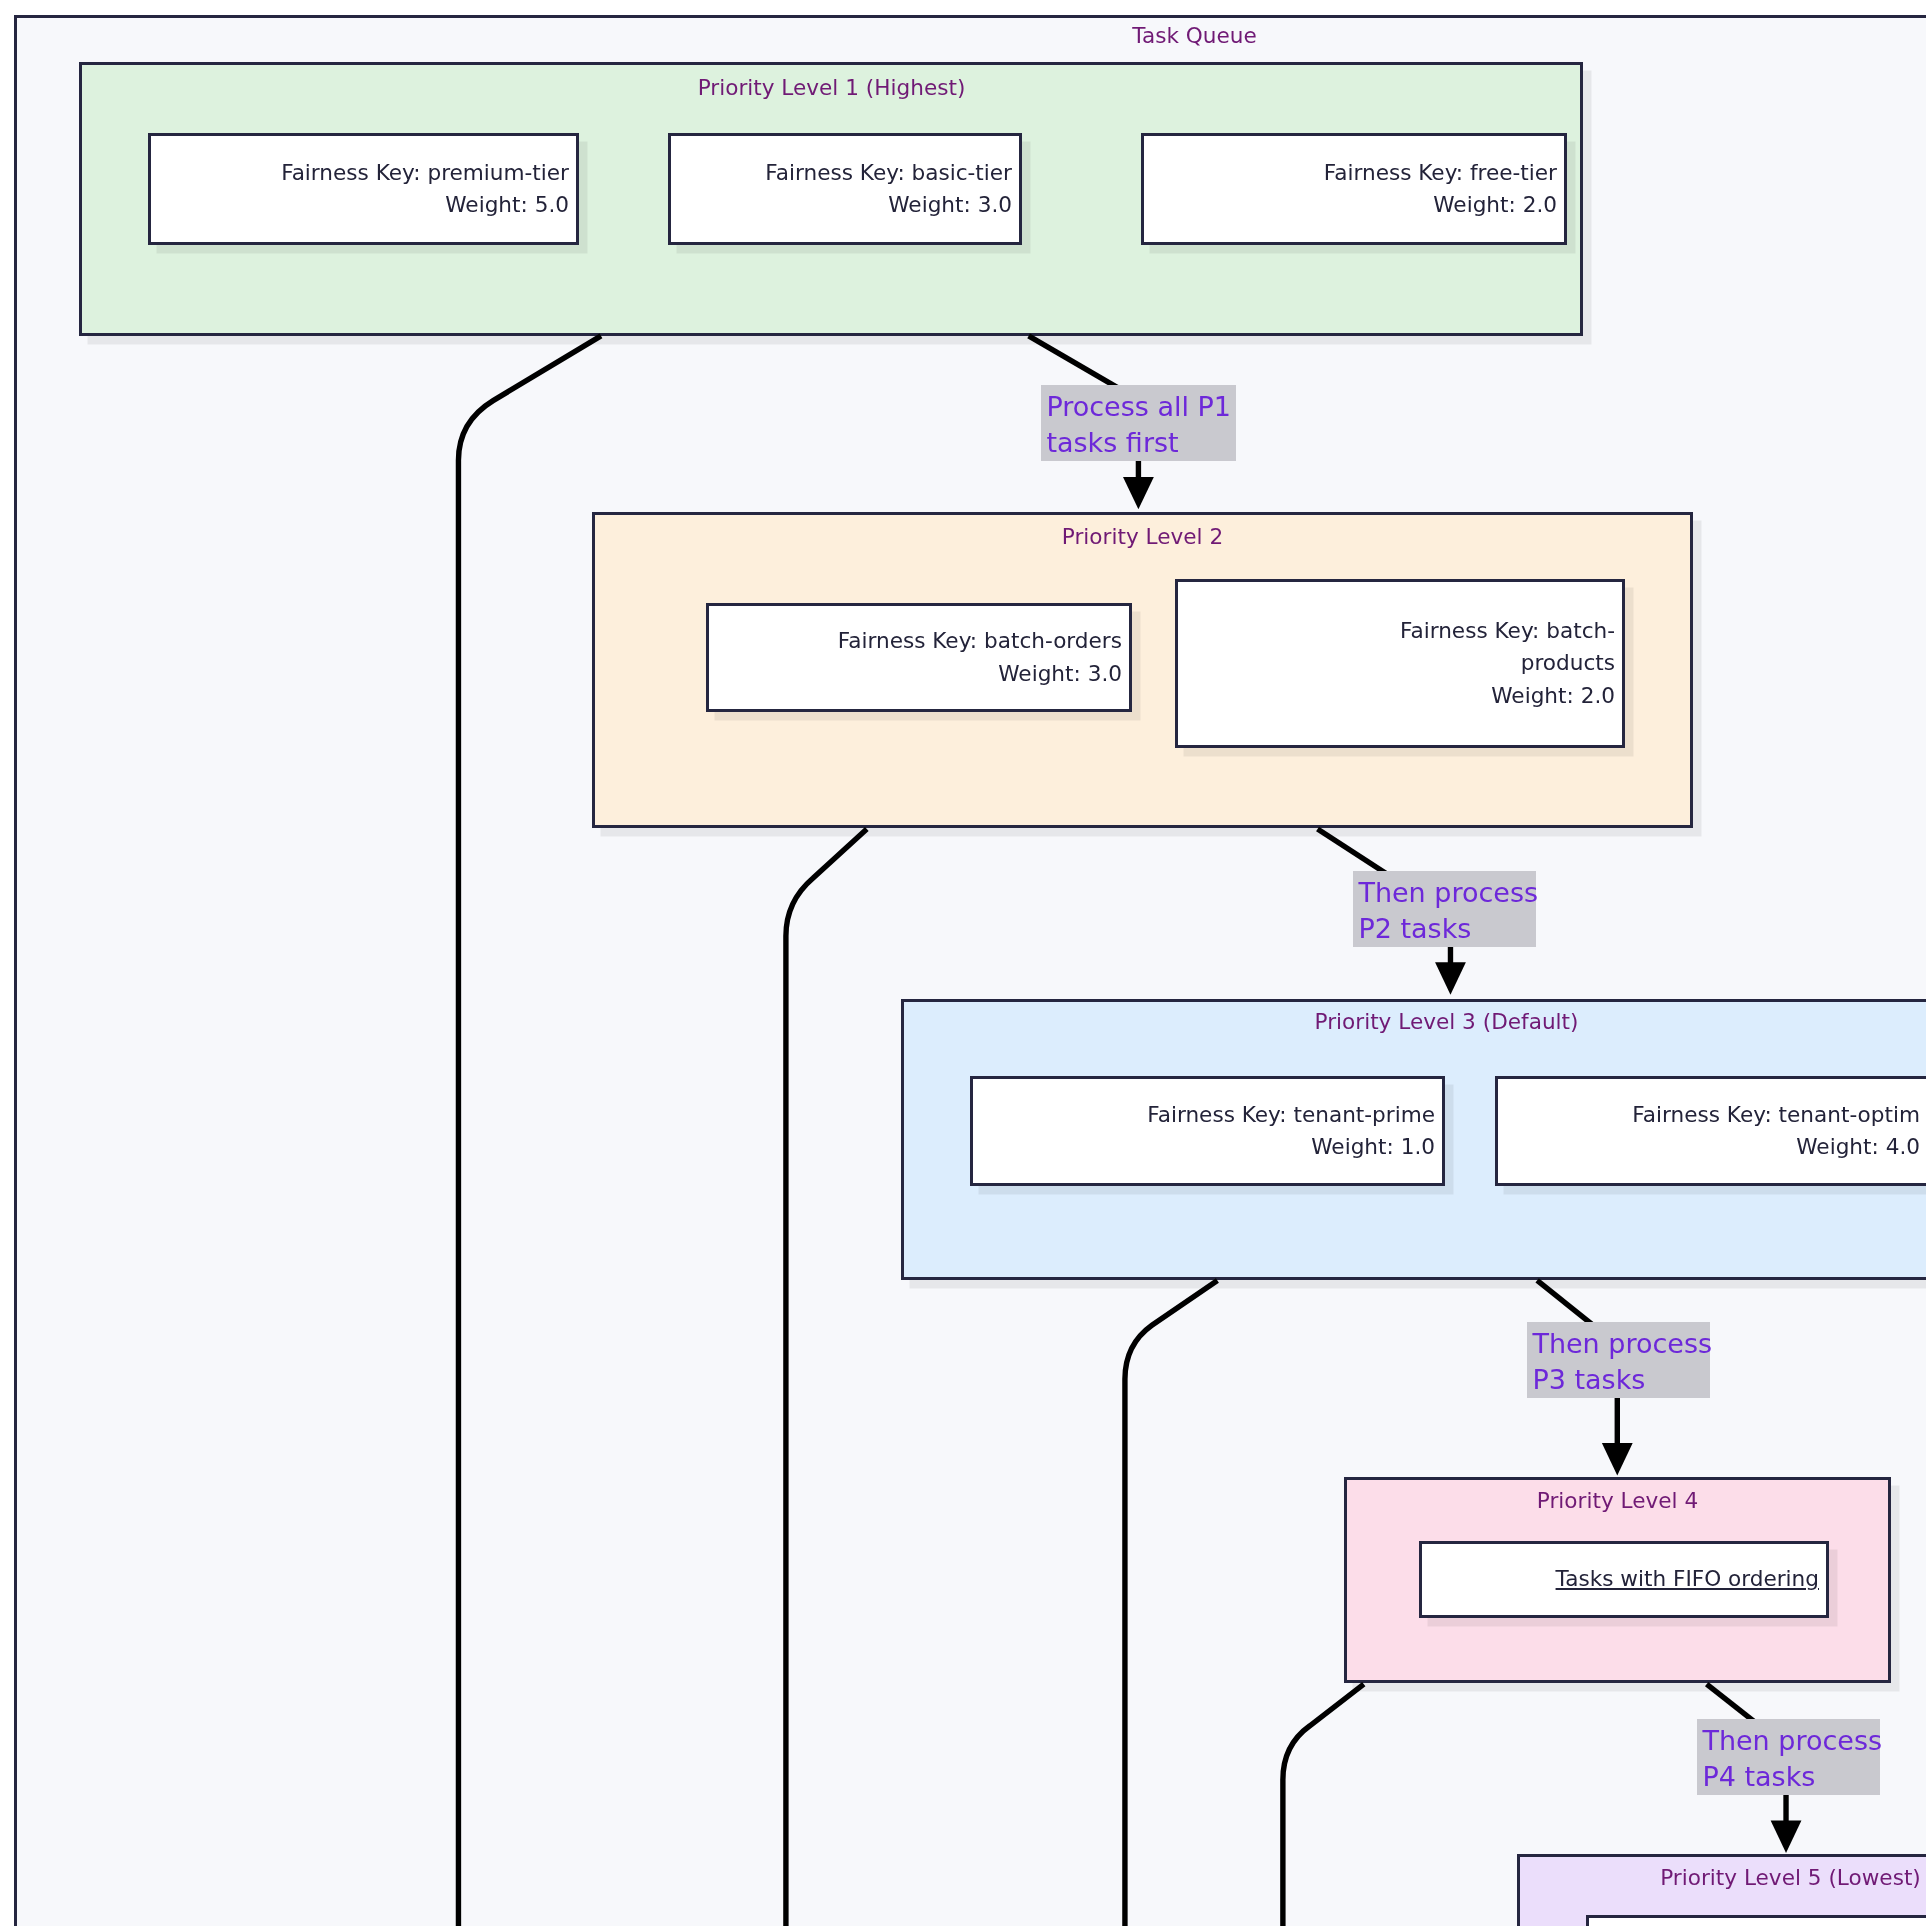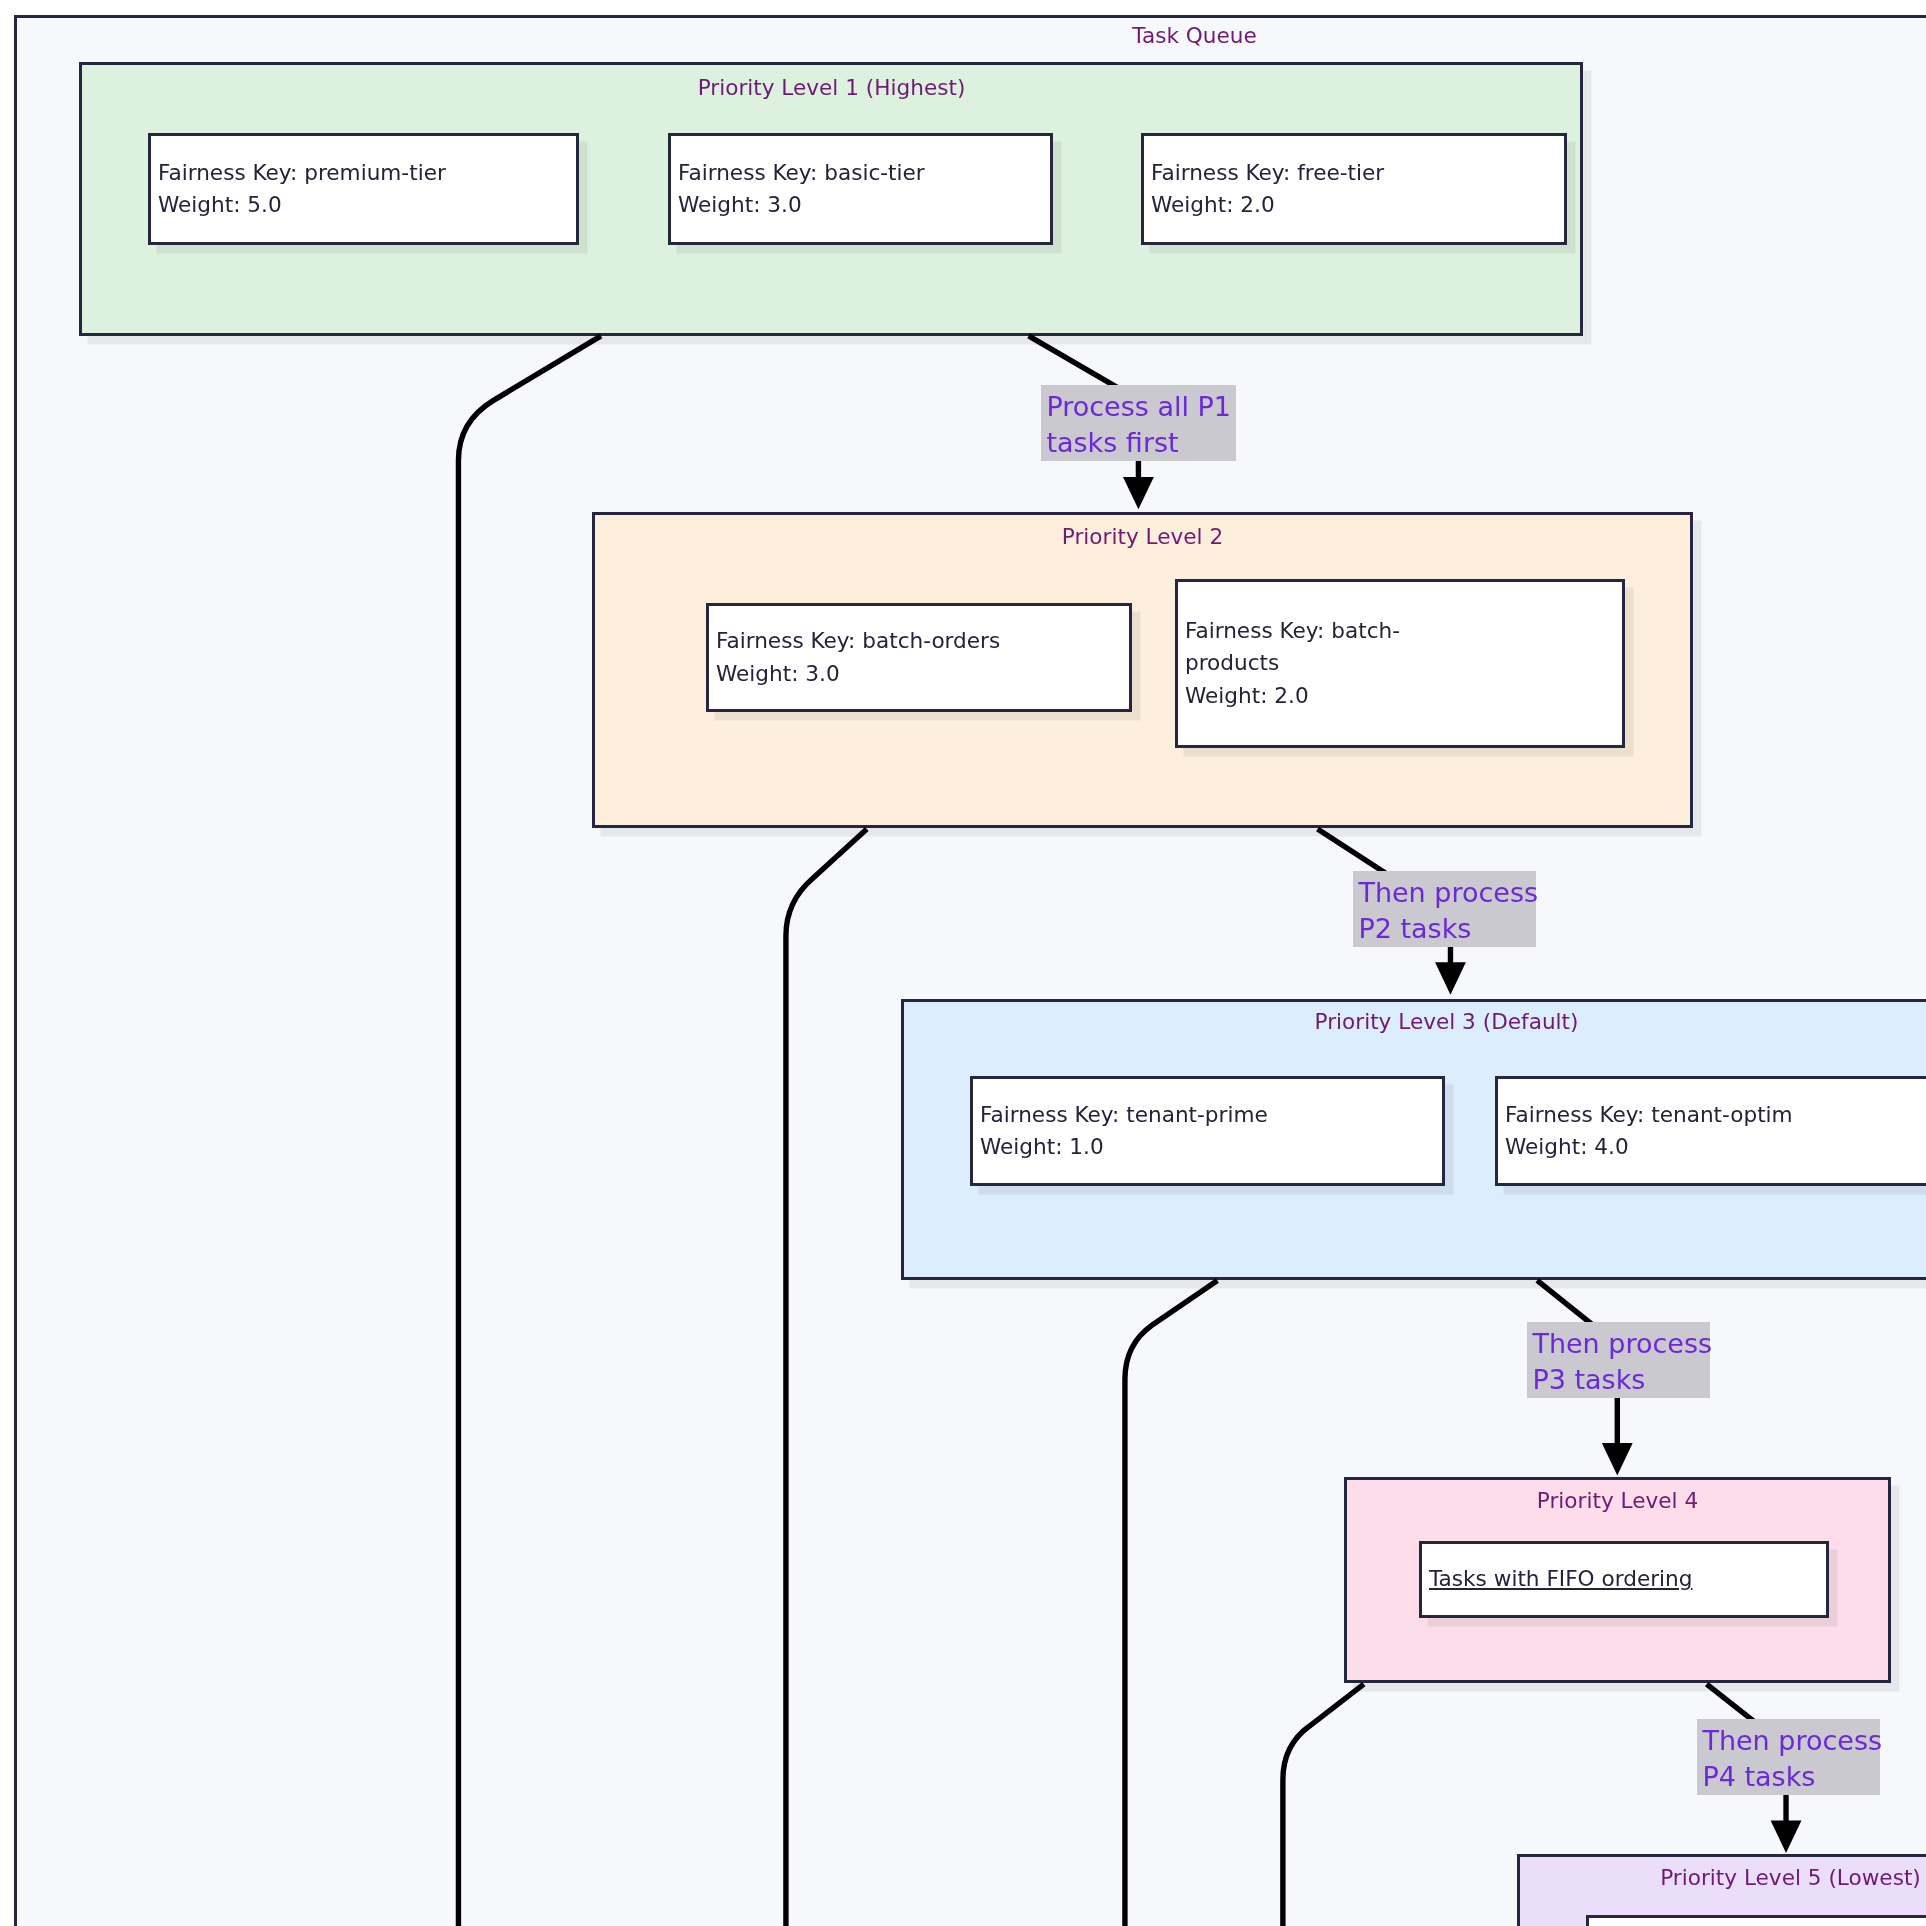--- a/index.html
+++ b/index.html
@@ -45,21 +45,21 @@
     line-height: 1.15;
     white-space: nowrap;
   }
   .leaf {
     position: absolute;
     box-sizing: border-box;
     border: 3.9px solid #252640;
     background: #ffffff;
     display: flex;
     flex-direction: column;
-    align-items: flex-start;
+    align-items: flex-end;
     justify-content: center;
     box-shadow: 8.5px 8.5px 0 0 rgba(0,0,0,0.065);
     color: #232339;
     font-size: 21.6px;
     line-height: 1.5;
     text-align: center;
     padding: 0 7px;
   }
   .leaf .line { display: block; }
   .edge-label {
@@ -84,21 +84,21 @@
   <div class="cluster-title" style="left:1002px; top:24px; width:385px;">Task Queue</div>
 
   <div class="box" style="left:79px; top:62px; width:1504px; height:274px; background:#ddf2de;"></div>
   <div class="cluster-title" style="left:639px; top:76px; width:385px;">Priority Level 1 (Highest)</div>
 
   <div class="leaf" style="left:148px; top:133px; width:431px; height:112px;">
     <span class="line">Fairness Key: premium-tier</span>
     <span class="line">Weight: 5.0</span>
   </div>
 
-  <div class="leaf" style="left:668px; top:133px; width:385px; height:112px;">
+  <div class="leaf" style="left:668px; top:133px; width:354px; height:112px;">
     <span class="line">Fairness Key: basic-tier</span>
     <span class="line">Weight: 3.0</span>
   </div>
 
   <div class="leaf" style="left:1141px; top:133px; width:426px; height:112px;">
     <span class="line">Fairness Key: free-tier</span>
     <span class="line">Weight: 2.0</span>
   </div>
 
   <div class="box" style="left:592px; top:512px; width:1101px; height:316px; background:#fdefdc;"></div>

